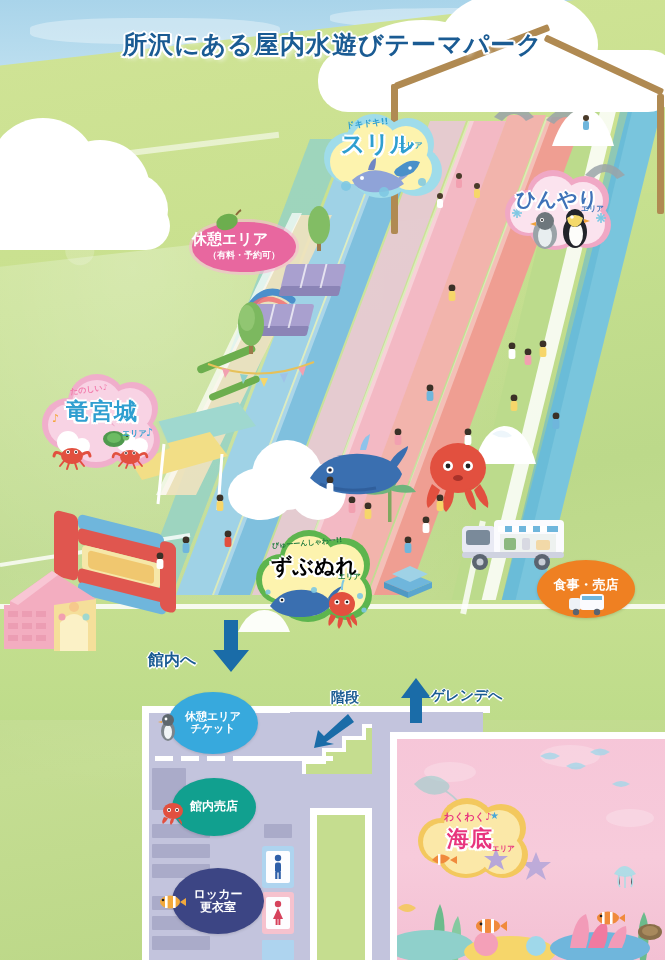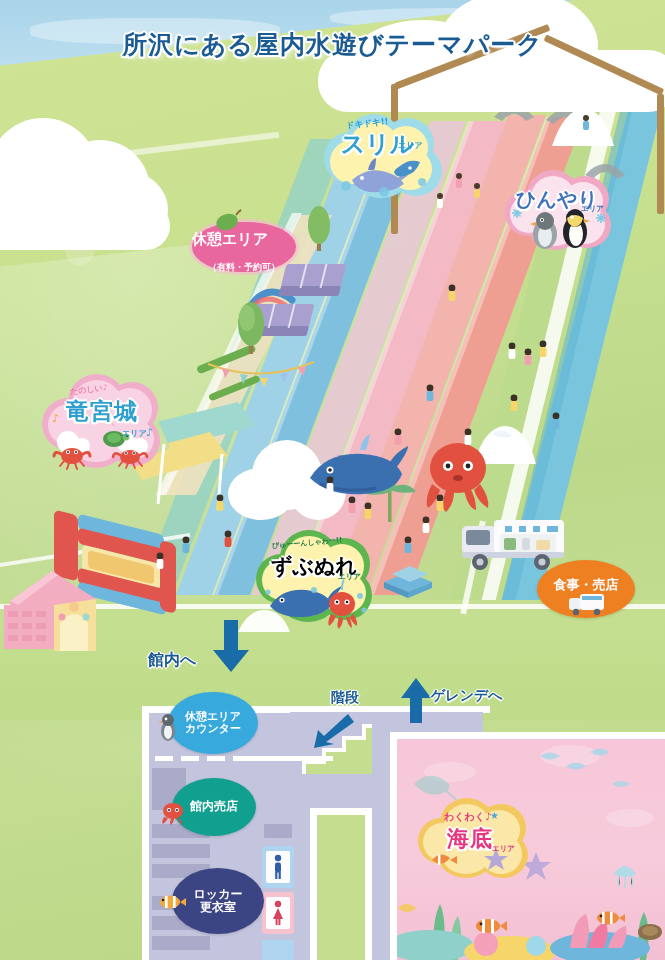--- a/index.html
+++ b/index.html
@@ -582,21 +582,21 @@
   </div>
 
   <div class="badge" style="left:192px;top:222px;width:104px;height:50px;">
     <div style="position:relative;width:104px;height:50px;">
       <div style="position:absolute;inset:0;background:#e8679f;border-radius:50%/54%;box-shadow:0 0 0 3px rgba(246,185,210,.6);"></div>
       <svg style="position:absolute;left:22px;top:-12px;" width="28" height="22" viewBox="0 0 28 22">
         <ellipse cx="13" cy="12" rx="11" ry="8" fill="#6cae4e" transform="rotate(-18 13 12)"></ellipse>
         <path d="M22 5 q3 -4 5 -5" stroke="#8a6b3a" stroke-width="2" fill="none"></path>
       </svg>
       <span style="position:absolute;left:0;right:0;top:8px;text-align:left;color:#fff;font-weight:bold;font-size:15px;">休憩エリア</span>
-      <span style="position:absolute;left:0;right:0;top:27px;text-align:center;color:#fff;font-weight:bold;font-size:9px;margin-top:12px;">（有料・予約可）</span>
+      <span style="position:absolute;left:0;right:0;top:27px;text-align:center;color:#fff;font-weight:bold;font-size:9px;">（有料・予約可）</span>
     </div>
   </div>
 
   <div class="badge" style="left:42px;top:372px;width:122px;height:100px;">
     <div class="cloudshape" style="width:122px;height:100px;">
       <span class="lobe" style="left:0px;top:26px;width:52px;height:52px;background:#f0aecb;"></span>
       <span class="lobe" style="left:26px;top:2px;width:58px;height:56px;background:#f0aecb;"></span>
       <span class="lobe" style="left:64px;top:10px;width:52px;height:52px;background:#f0aecb;"></span>
       <span class="lobe" style="left:66px;top:44px;width:52px;height:50px;background:#f0aecb;"></span>
       <span class="lobe" style="left:24px;top:46px;width:60px;height:50px;background:#f0aecb;"></span>
@@ -898,21 +898,21 @@
           <polygon points="20,14 27,10 27,18" fill="#f08a3c"></polygon>
         </svg>
         <svg style="position:absolute;left:66px;top:52px;" width="30" height="24" viewBox="0 0 30 24">
           <polygon points="12,0 15,8 24,8 17,13 20,22 12,17 4,22 7,13 0,8 9,8" fill="#b7a7d8"></polygon>
         </svg>
       </div>
     </div>
 
     <div class="pill" style="left:168px;top:-8px;width:90px;height:62px;background:#37a9dd;font-size:11px;">
       <span>休憩エリア</span>
-      <span>カウンター</span>
+      <span>チケット</span>
     </div>
     <svg style="position:absolute;left:158px;top:12px;z-index:71;" width="20" height="30" viewBox="0 0 20 30">
       <ellipse cx="10" cy="19" rx="7" ry="10" fill="#7d858b"></ellipse>
       <ellipse cx="10" cy="20" rx="4" ry="7" fill="#f0f4f6"></ellipse>
       <circle cx="10" cy="8" r="6" fill="#5e676d"></circle>
       <circle cx="8" cy="7" r="1.4" fill="#fff"></circle>
       <polygon points="4,9 0,10 4,11" fill="#f0a23c"></polygon>
     </svg>
 
     <div class="pill" style="left:172px;top:78px;width:84px;height:58px;background:#11a08f;font-size:12px;">

